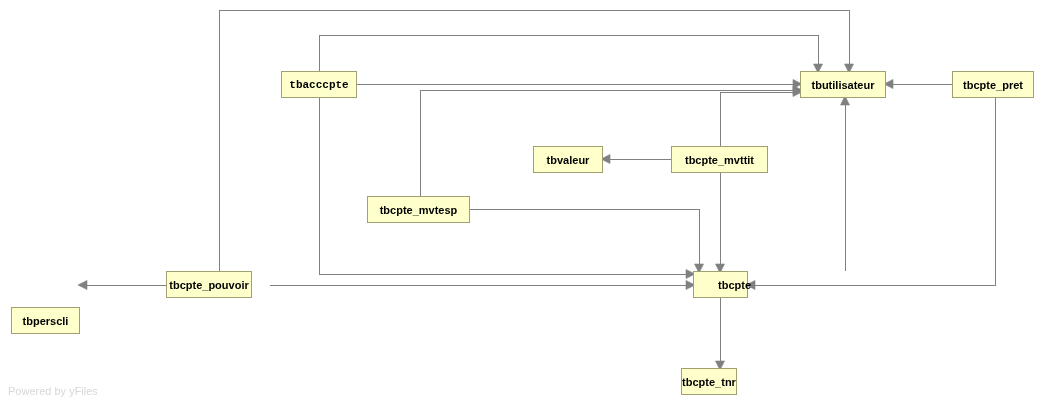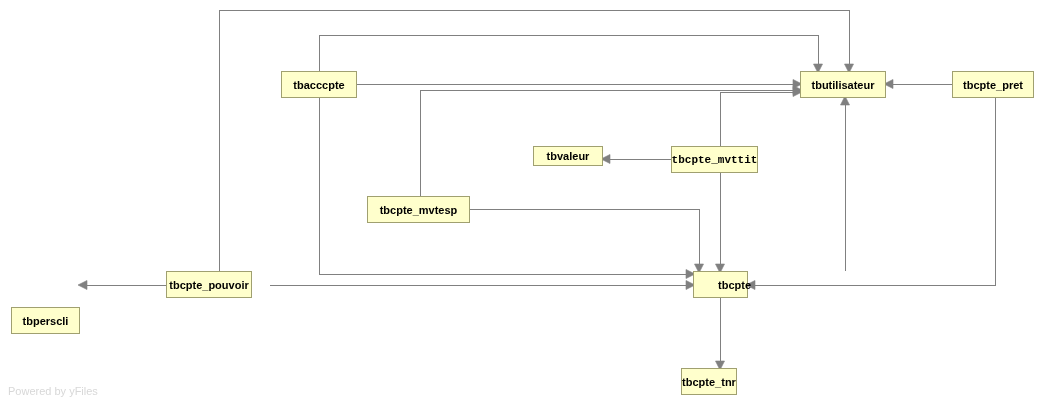--- a/index.html
+++ b/index.html
@@ -111,33 +111,33 @@
         <path d="M 166,285 L 87,285" fill="none" stroke="#808080" stroke-width="1" shape-rendering="crispEdges"></path>
         <polygon points="78,285 87,280.5 87,289.5" fill="#808080" stroke="#808080" stroke-width="0.6" stroke-linejoin="round"></polygon>
       </g>
       <g>
         <path d="M 720,298 L 720,361" fill="none" stroke="#808080" stroke-width="1" shape-rendering="crispEdges"></path>
         <polygon points="720,370 715.5,361 724.5,361" fill="#808080" stroke="#808080" stroke-width="0.6" stroke-linejoin="round"></polygon>
       </g>
     </svg>
 
   <div id="node-layer">
-      <div class="node" style="left: 281px; top: 71px; width: 76px; height: 27px; background: rgb(255, 255, 204); border-color: rgb(160, 160, 112); color: rgb(0, 0, 0);">
+      <div class="node" style="left: 281px; top: 71px; width: 76px; height: 27px; background: rgb(255, 255, 204); border-color: rgb(160, 160, 112); color: rgb(0, 0, 0); font-family: Liberation Mono, monospace;">
         <span>tbacccpte</span>
       </div>
       <div class="node" style="left: 800px; top: 71px; width: 86px; height: 27px; background: rgb(255, 255, 204); border-color: rgb(160, 160, 112); color: rgb(0, 0, 0);">
         <span>tbutilisateur</span>
       </div>
       <div class="node" style="left: 952px; top: 71px; width: 82px; height: 27px; background: rgb(255, 255, 204); border-color: rgb(160, 160, 112); color: rgb(0, 0, 0);">
         <span>tbcpte_pret</span>
       </div>
-      <div class="node" style="left: 533px; top: 146px; width: 70px; height: 20px; background: rgb(255, 255, 204); border-color: rgb(160, 160, 112); color: rgb(0, 0, 0);">
+      <div class="node" style="left: 533px; top: 146px; width: 70px; height: 27px; background: rgb(255, 255, 204); border-color: rgb(160, 160, 112); color: rgb(0, 0, 0);">
         <span>tbvaleur</span>
       </div>
-      <div class="node" style="left: 671px; top: 146px; width: 87px; height: 27px; background: rgb(255, 255, 204); border-color: rgb(160, 160, 112); color: rgb(0, 0, 0); font-family: Liberation Mono, monospace;">
+      <div class="node" style="left: 671px; top: 146px; width: 97px; height: 27px; background: rgb(255, 255, 204); border-color: rgb(160, 160, 112); color: rgb(0, 0, 0);">
         <span>tbcpte_mvttit</span>
       </div>
       <div class="node" style="left: 367px; top: 196px; width: 103px; height: 27px; background: rgb(255, 255, 204); border-color: rgb(160, 160, 112); color: rgb(0, 0, 0);">
         <span>tbcpte_mvtesp</span>
       </div>
       <div class="node" style="left: 11px; top: 271px; width: 69px; height: 27px; background: rgb(255, 255, 204); border-color: rgb(160, 160, 112); color: rgb(0, 0, 0); margin-top: 36px;">
         <span>tbperscli</span>
       </div>
       <div class="node" style="left: 166px; top: 271px; width: 86px; height: 27px; background: rgb(255, 255, 204); border-color: rgb(160, 160, 112); color: rgb(0, 0, 0);">
         <span>tbcpte_pouvoir</span>

